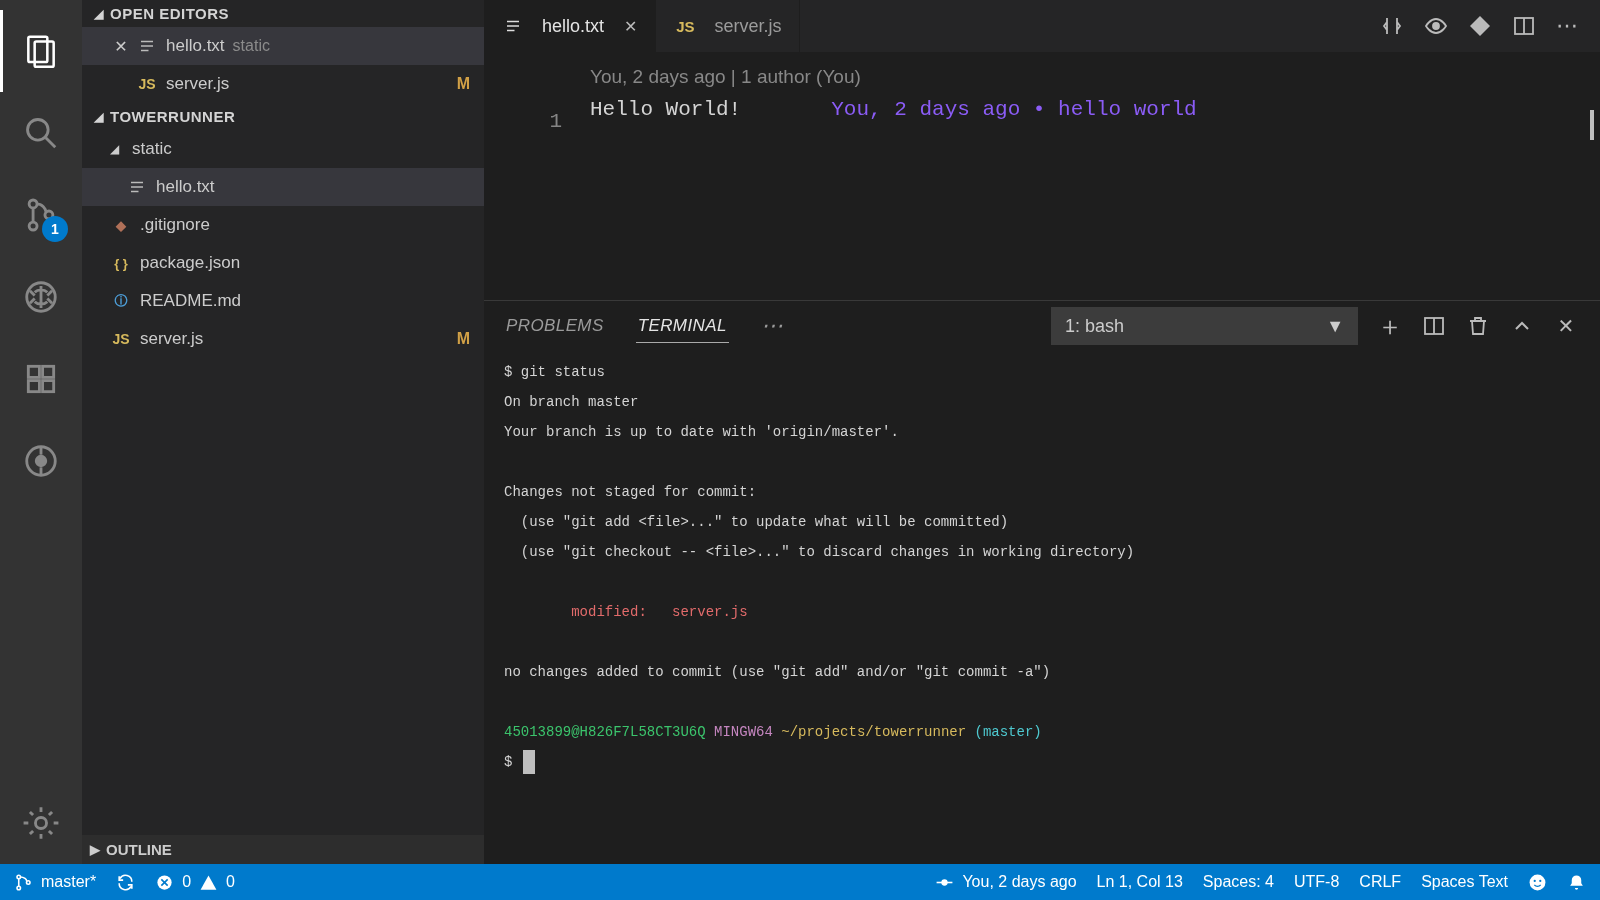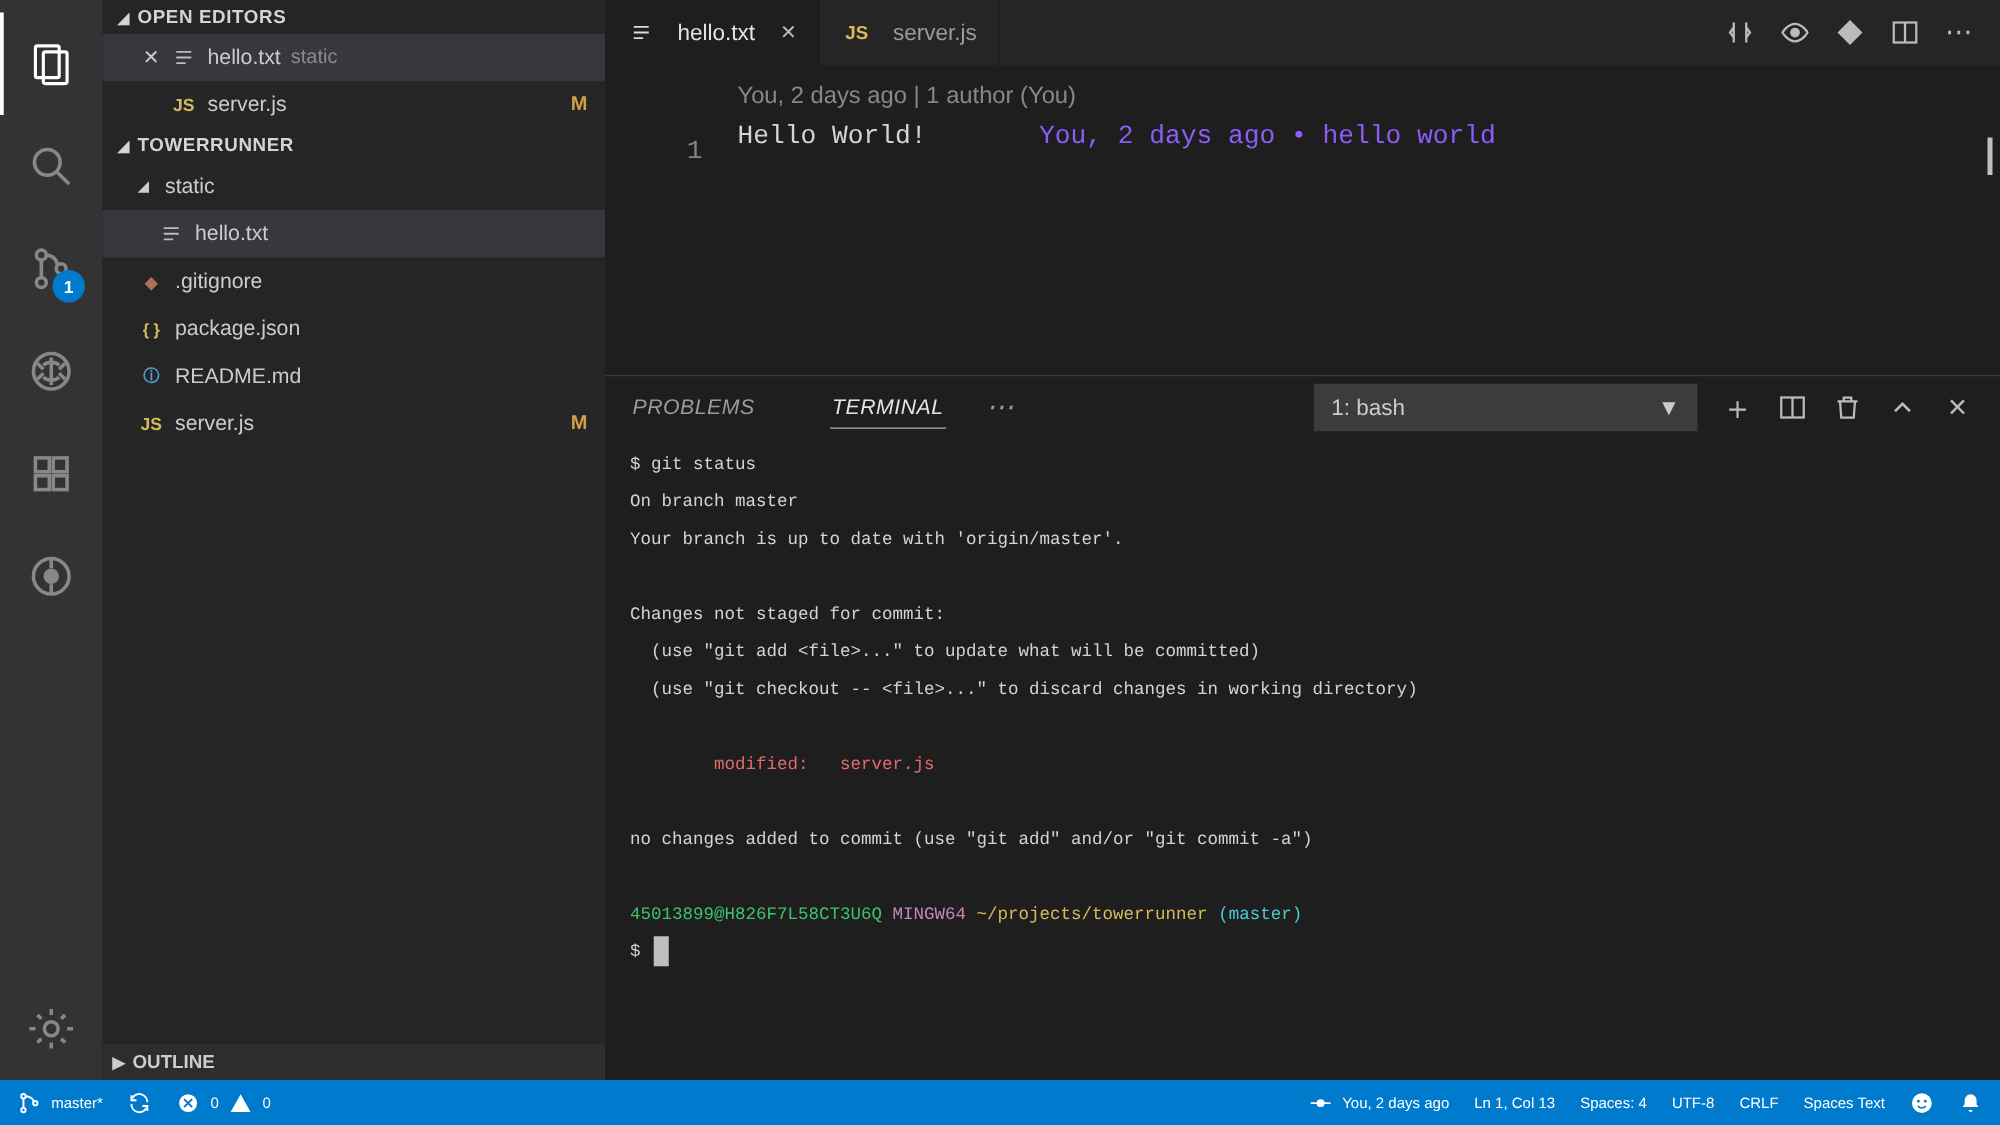--- a/index.html
+++ b/index.html
@@ -246,21 +246,20 @@
   }
   .panel-tab {
     cursor:pointer;
     padding: 6px 2px;
     letter-spacing:0.4px;
     font-style:italic;
   }
   .panel-tab.active {
     color:#e4e4e4;
     border-bottom:1px solid #aaa;
-    margin-left:28px;
   }
   .panel-actions {
     margin-left:auto;
     display:flex;
     align-items:center;
     gap:20px;
     padding-right:22px;
     color:#bbb;
   }
   .panel-actions .sel {
@@ -297,21 +296,21 @@
     vertical-align:middle;
     margin-left:2px;
   }
 
   
   .statusbar {
     height:36px;
     background:#007acc;
     color:#fff;
     display:flex;
-    font-size:12px;
+    font-size:16px;
     padding:0 14px;
     gap:20px;
   }
   .statusbar .grp { display:flex; align-items:center; gap:8px; cursor:pointer;}
   .statusbar .spacer { flex:1; }
   .statusbar svg { width:19px; height:19px; }
 </style>
 </head>
 <body>
 

